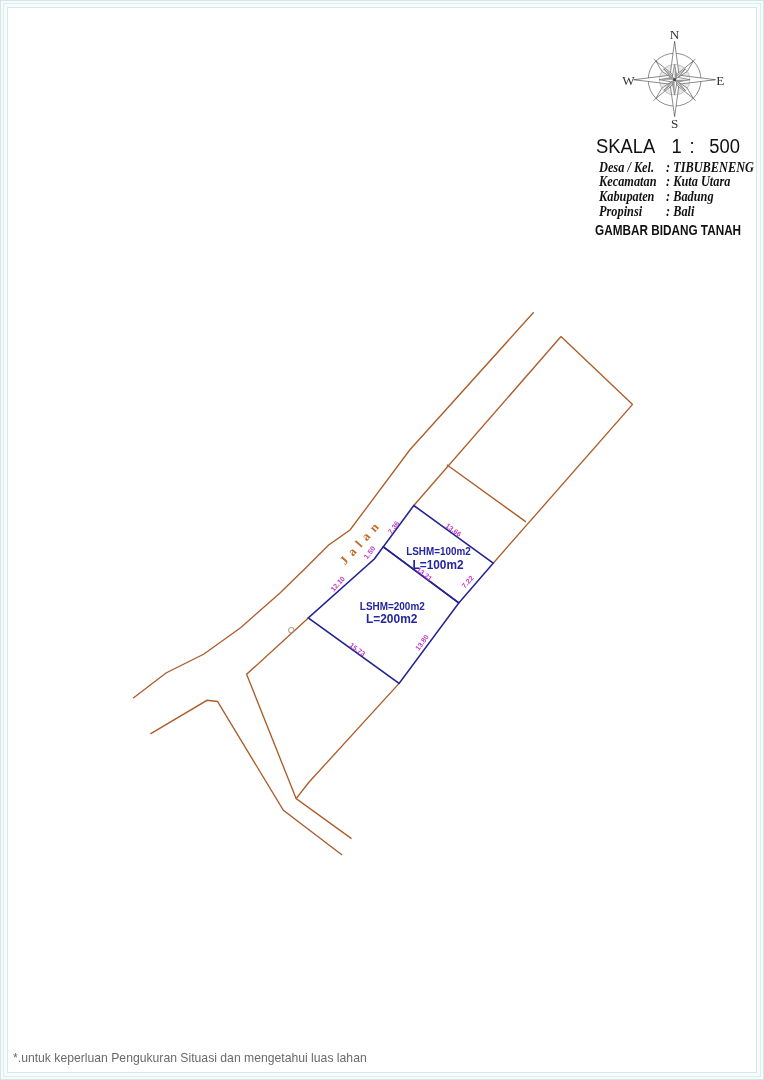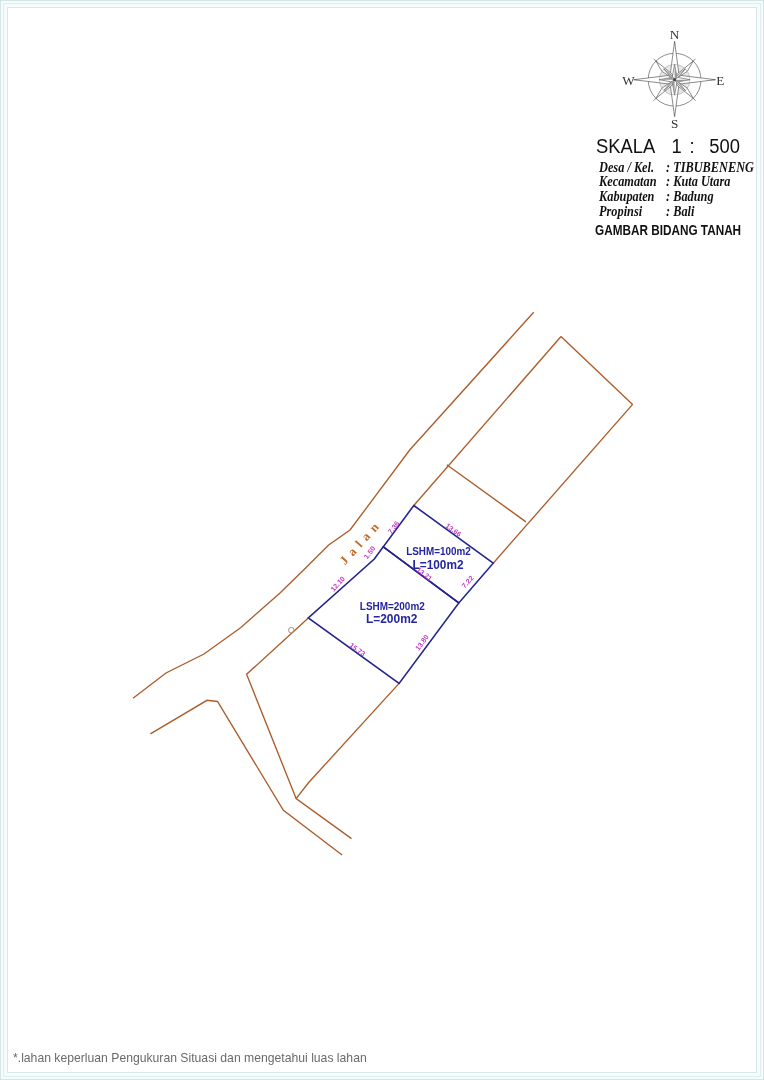--- a/index.html
+++ b/index.html
@@ -131,14 +131,14 @@
 
     <span class="abs" style="left:599px;top:189.1px;transform:scaleX(0.88);transform-origin:left top;">Kabupaten</span>
       <span class="abs" style="left:666px;top:189.1px;transform:scaleX(0.88);transform-origin:left top;">: Badung</span>
 
     <span class="abs" style="left:599px;top:203.9px;transform:scaleX(0.88);transform-origin:left top;">Propinsi</span>
       <span class="abs" style="left:666px;top:203.9px;transform:scaleX(0.88);transform-origin:left top;">: Bali</span>
   </div>
 
   <div class="abs" style="left:595px;top:221.5px;font-size:14px;font-weight:bold;color:#111;white-space:nowrap;transform:scaleX(0.84);transform-origin:left top;">GAMBAR BIDANG TANAH</div>
 
-  <div class="abs" style="left:13px;top:1051px;font-size:12.2px;color:#6a6a6a;white-space:nowrap;">*.lahan keperluan Pengukuran Situasi dan mengetahui luas lahan</div>
+  <div class="abs" style="left:13px;top:1051px;font-size:12.2px;color:#6a6a6a;white-space:nowrap;">*.untuk keperluan Pengukuran Situasi dan mengetahui luas lahan</div>
 </div>
 
 </body></html>

